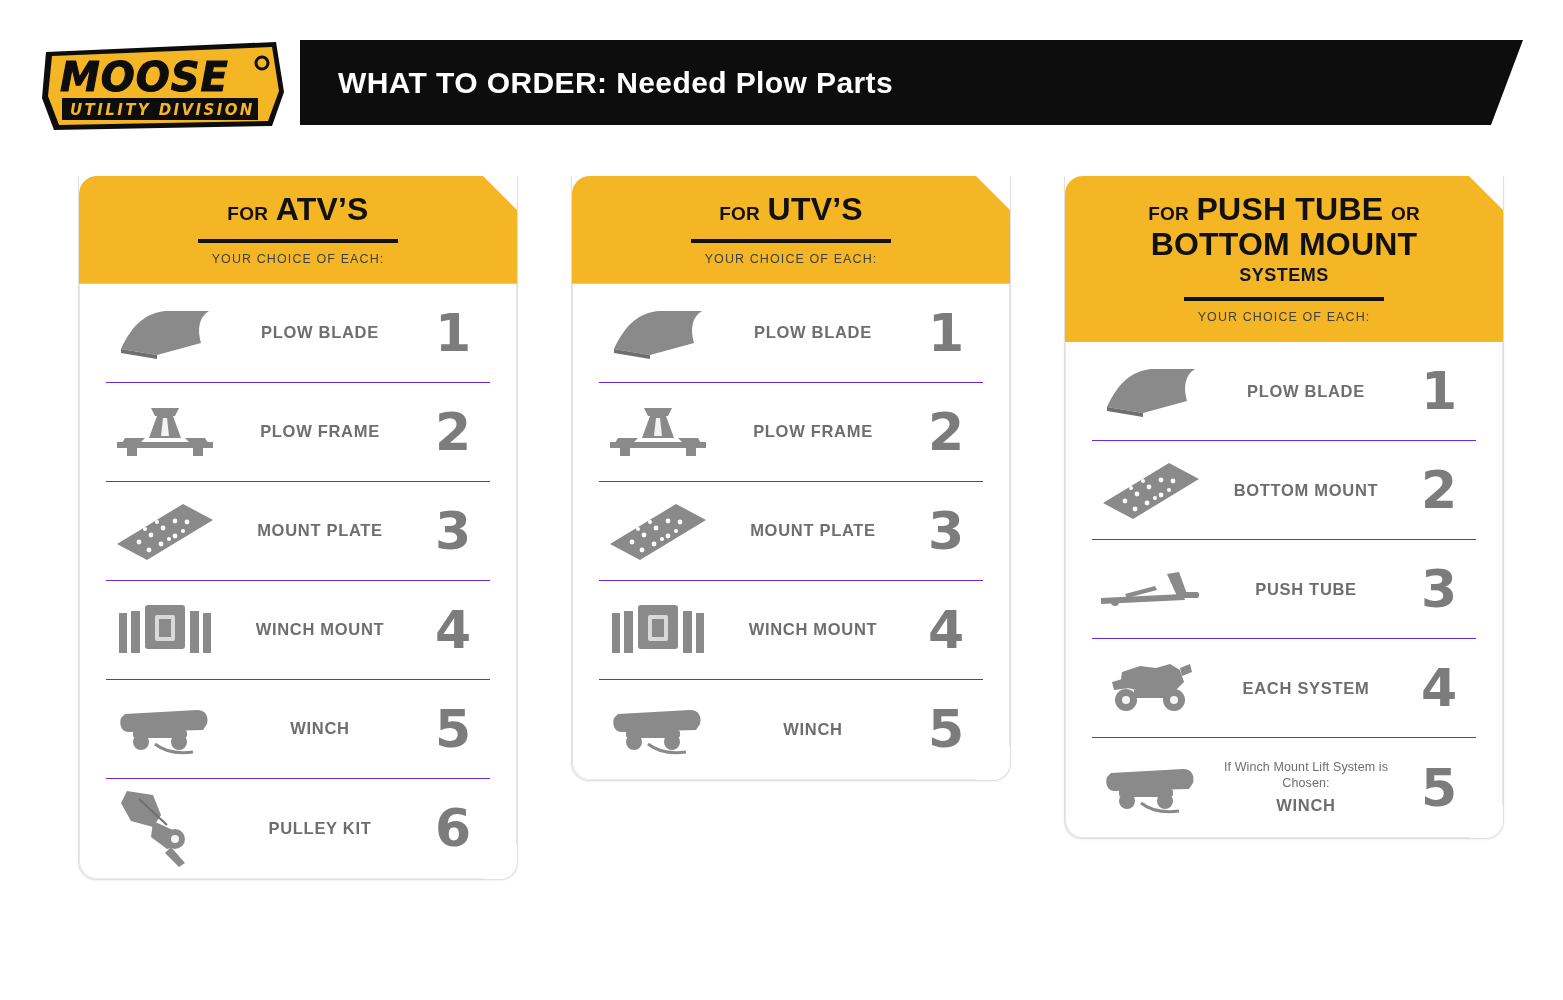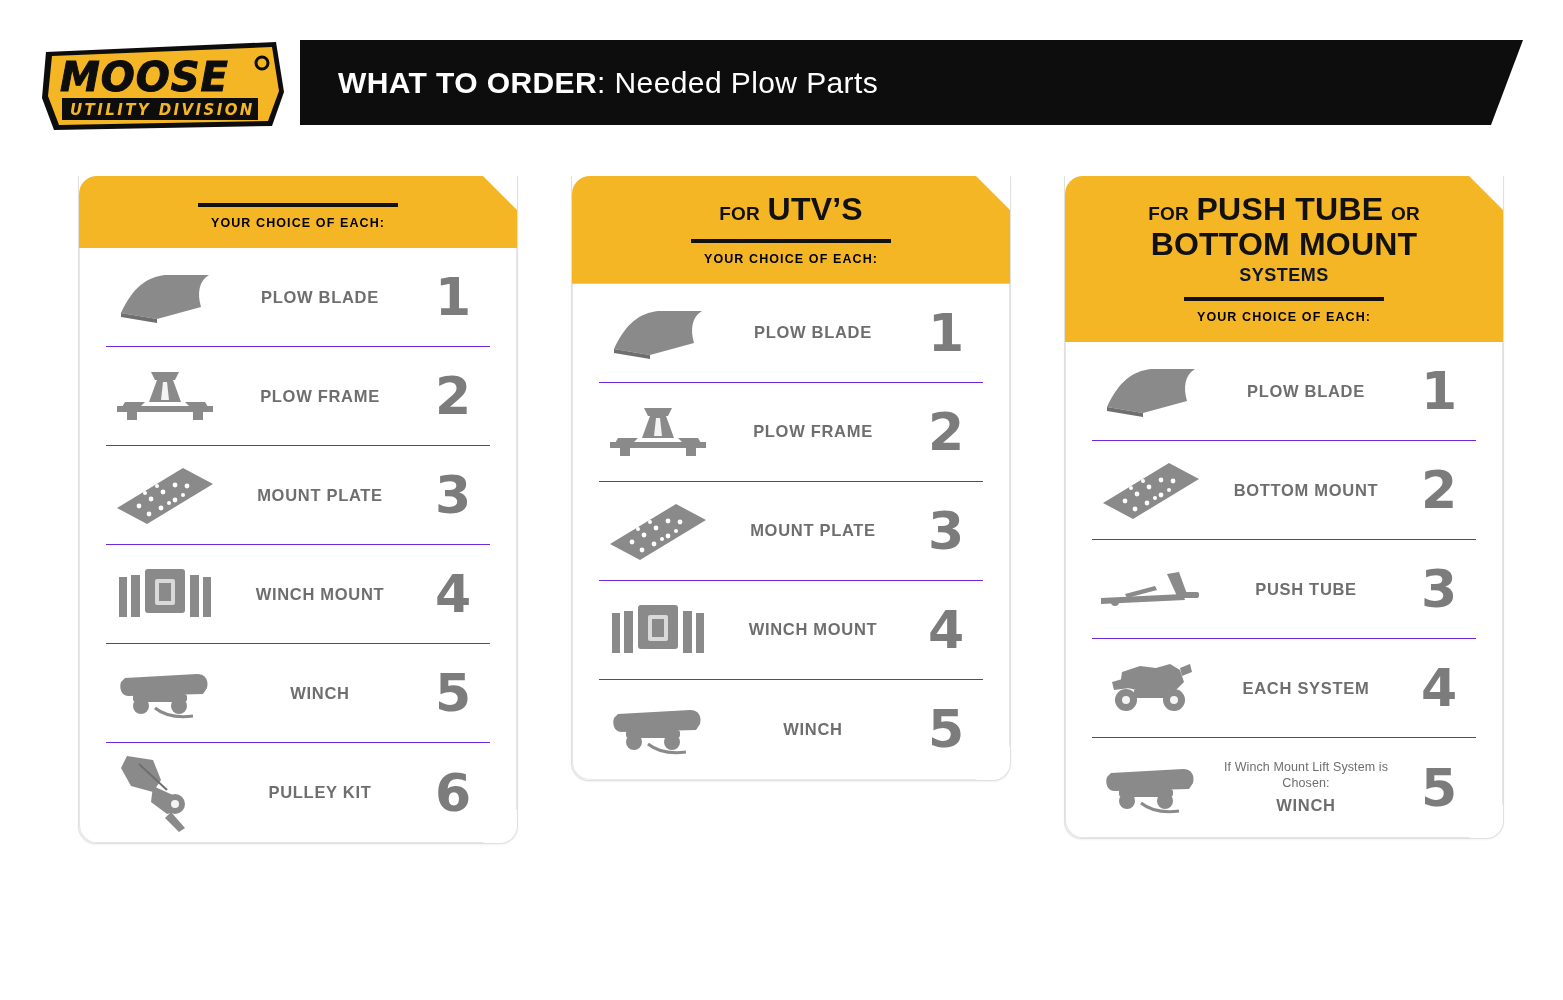--- a/index.html
+++ b/index.html
@@ -26,21 +26,21 @@
     display: flex; align-items: center;
   }
   .header-title {
     padding-left: 38px;
     color: #ffffff;
     font-size: 30px;
     letter-spacing: .4px;
     white-space: nowrap;
   }
   .header-title .strong { font-weight: bold; }
-  .header-title .light { font-weight: normal; }
+  .header-title .light { font-weight: bold; }
 
   
   .columns {
     position: absolute; top: 176px; left: 0;
     width: 1563px;
     display: flex;
     gap: 0;
   }
   .col { position: relative; }
   .col-1 { margin-left: 78px; width: 440px; }
@@ -89,21 +89,21 @@
   }
   .head-sub {
     font-size: 18px; font-weight: bold; color: #0f172a;
     letter-spacing: .5px; margin-top: 3px;
   }
   .head-rule {
     width: 200px; height: 4px; background: #111;
     margin: 11px auto 9px;
   }
   .head-choice {
-    font-size: 12.5px; font-weight: bold; color: #000000;
+    font-size: 12.5px; font-weight: normal; color: #404040;
     letter-spacing: 1.1px;
   }
 
   
   .row {
     display: flex; align-items: center;
     height: 99px;
     border-bottom: 1px solid #6d28d9;
   }
   .row:last-child { border-bottom: none; }
@@ -168,20 +168,24 @@
         <span class="strong">WHAT TO ORDER</span><span class="light">: Needed Plow Parts</span>
       </div>
     </div>
   </div>
 
   <div class="columns">
 
     <div class="col col-1">
       <div class="card">
         <div class="card-head">
+          <div class="head-title">
+            <span class="sm">FOR</span>
+            <span class="big">ATV’S</span>
+          </div>
           <div class="head-rule"></div>
           <div class="head-choice">YOUR CHOICE OF EACH:</div>
         </div>
         <div class="card-body">
 
           <div class="row">
             <div class="icon">
               <svg width="104" height="56" viewBox="0 0 104 56">
                 <path d="M8,44 C20,18 34,8 52,6 L96,6 C86,12 84,24 88,38 L44,50 Z" fill="#8a8a8a"></path>
                 <path d="M8,44 L44,50 L44,54 L8,48 Z" fill="#6f6f6f"></path>

